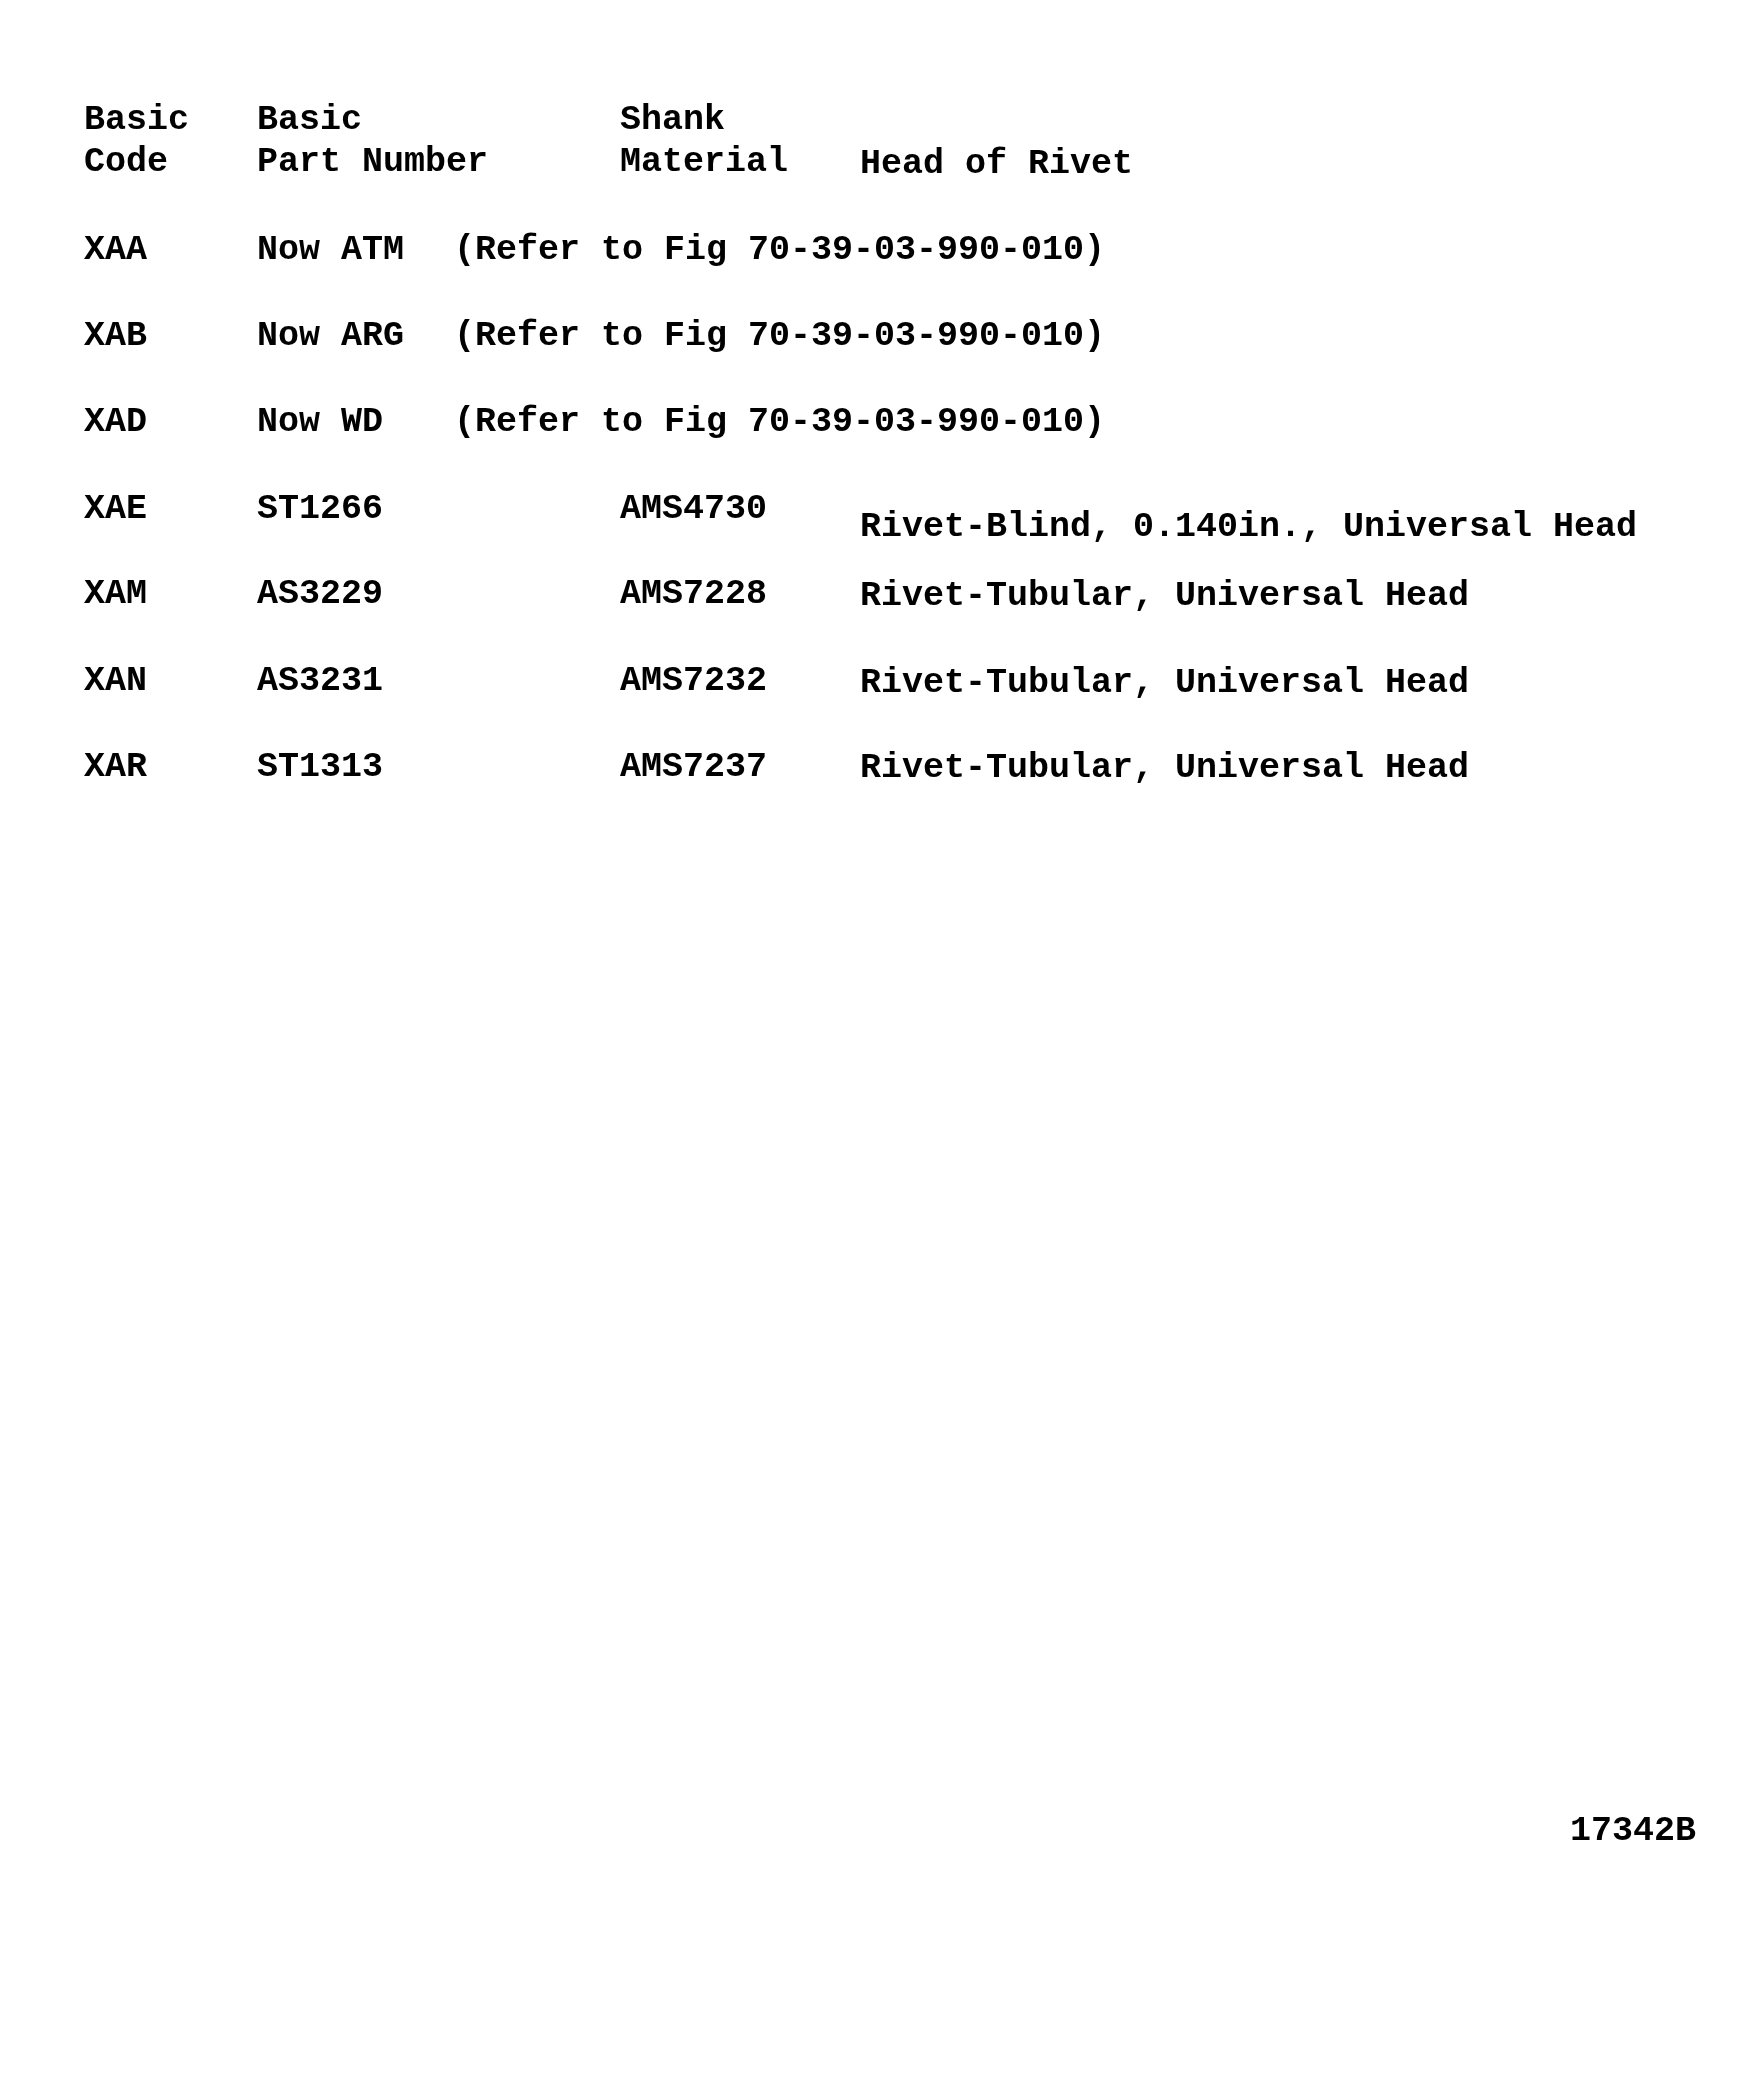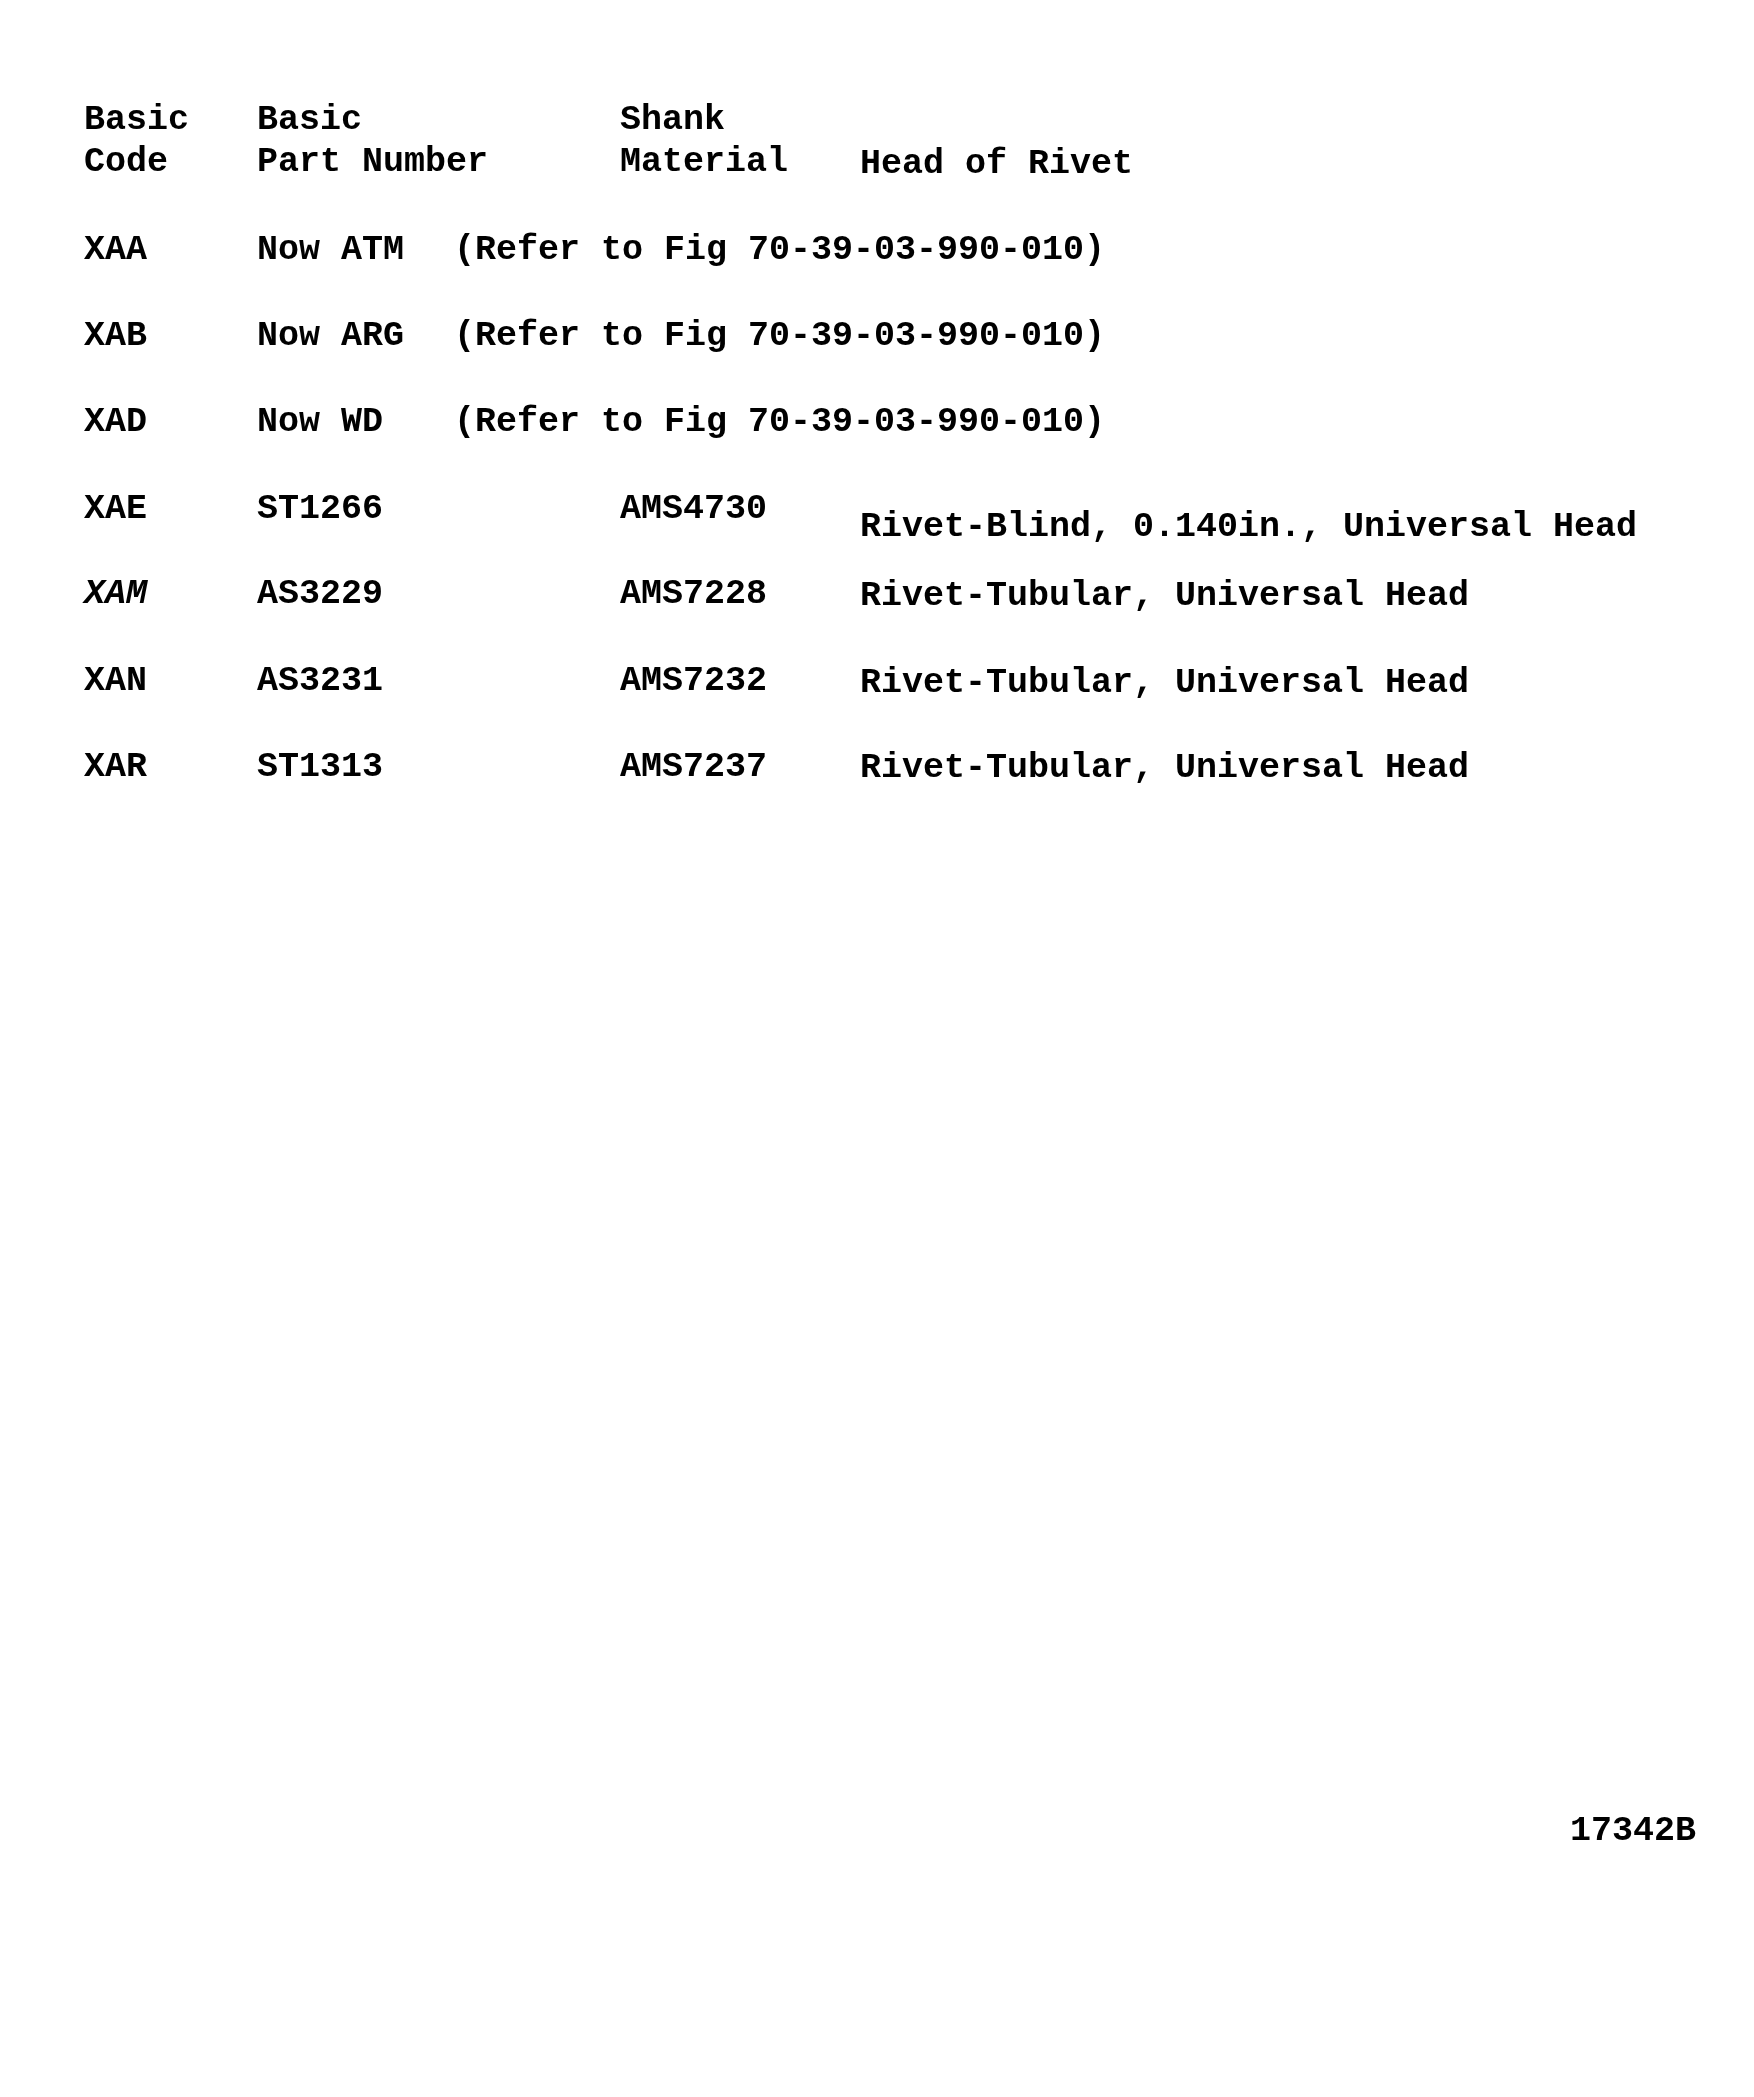--- a/index.html
+++ b/index.html
@@ -66,21 +66,21 @@
 
   <div class="cell c1" style="top:405px;">XAD</div>
   <div class="cell c2" style="top:405px;">Now WD</div>
   <div class="cell c2ref" style="top:405px;">(Refer to Fig 70-39-03-990-010)</div>
 
   <div class="cell c1" style="top:492px;">XAE</div>
   <div class="cell c2" style="top:492px;text-align:center;">ST1266</div>
   <div class="cell c3" style="top:492px;">AMS4730</div>
   <div class="cell c4" style="top:510px;">Rivet-Blind, 0.140in., Universal Head</div>
 
-  <div class="cell c1" style="top:577px;font-style:italic;">XAM</div>
+  <div class="cell c1" style="top:577px;">XAM</div>
   <div class="cell c2" style="top:577px;">AS3229</div>
   <div class="cell c3" style="top:577px;">AMS7228</div>
   <div class="cell c4" style="top:579px;">Rivet-Tubular, Universal Head</div>
 
   <div class="cell c1" style="top:664px;">XAN</div>
   <div class="cell c2" style="top:664px;">AS3231</div>
   <div class="cell c3" style="top:664px;">AMS7232</div>
   <div class="cell c4" style="top:666px;">Rivet-Tubular, Universal Head</div>
 
   <div class="cell c1" style="top:750px;">XAR</div>

